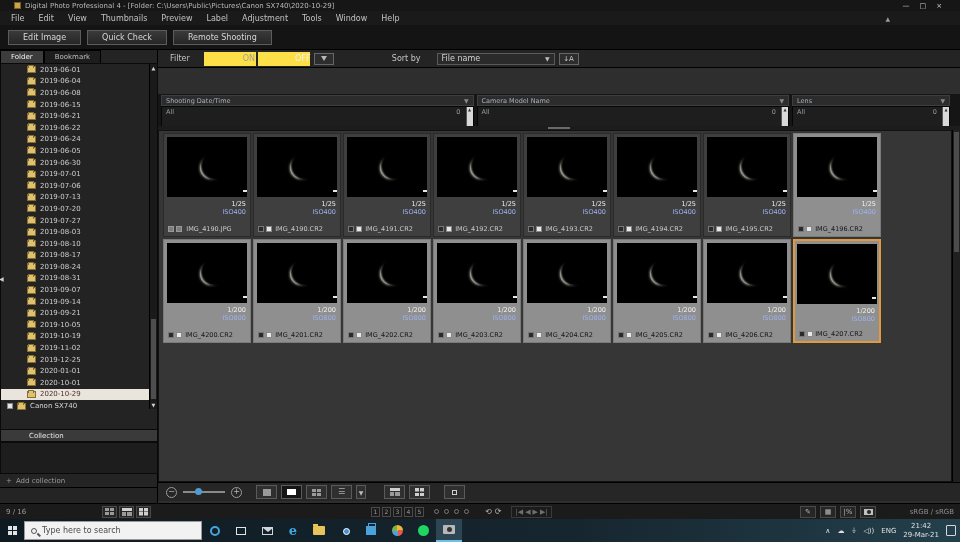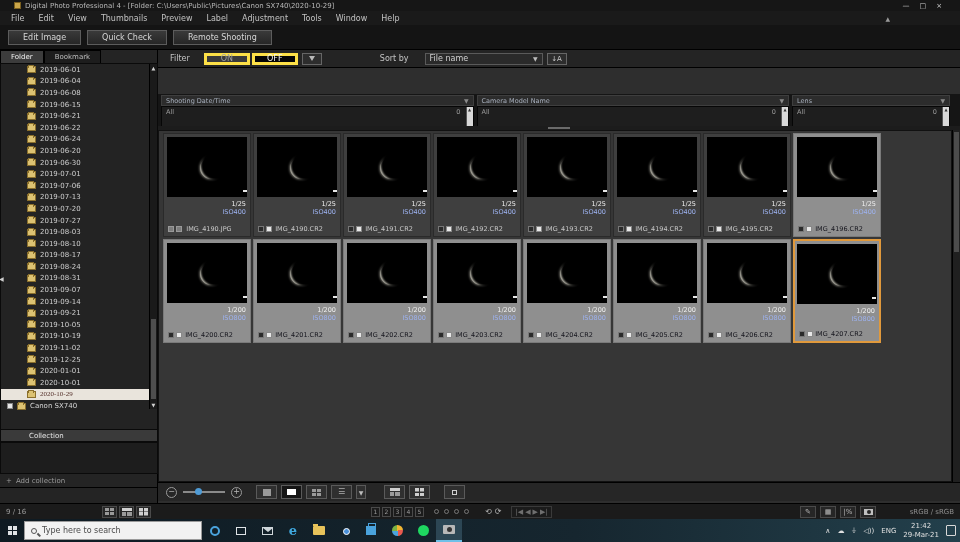--- a/index.html
+++ b/index.html
@@ -26,42 +26,42 @@
   .save-glyph { width:9px; height:9px; border:1px solid #bfbfbf; position:relative; display:inline-block; }
   .save-glyph::before { content:""; position:absolute; left:2px; top:1px; width:3px; height:4px; background:#bfbfbf; }
   .caret { font-size:6px; color:#bdbdbd; margin-left:5px; }
   
   #sidebar { position:absolute; top:50px; left:0; width:158px; height:453px; background:#242424; border-right:1px solid #000; }
   #tabs { display:flex; height:13px; }
   .tab { padding:2px 10px 1px; font-size:7px; color:#bdbdbd; background:#1d1d1d; border:1px solid #000; border-bottom:none; }
   .tab.active { background:#3c3c3c; color:#f0f0f0; }
   #tree { position:absolute; top:13px; left:0; width:158px; height:405px; background:#232323; border:1px solid #0a0a0a; overflow:hidden; }
   .frow { display:flex; align-items:center; height:11.6px; padding-left:26px; color:#cfcfcf; font-size:7px; white-space:nowrap;text-align:center; }
-  .frow.selected { background:#e9e4dc; color:#55302a;font-family:Liberation Serif, serif; }
+  .frow.selected { background:#e9e4dc; color:#55302a; }
   .ficon { width:9px; height:7px; background:#dcc272; border:1px solid #8a6f2c; margin-right:4px; position:relative; flex:none; }
   .ficon::before { content:""; position:absolute; top:-2px; left:0; width:4px; height:2px; background:#dcc272; border:1px solid #8a6f2c; border-bottom:none; }
   #parent-row { display:flex; align-items:center; height:11.6px; padding-left:6px; font-size:7px; color:#d8d8d8; }
   .expand-box { width:6px; height:6px; background:#e6e6e6; border:1px solid #888; margin-right:4px; }
   #tree-scroll { position:absolute; right:0; top:0; width:8px; height:345px; background:#1a1a1a; border-left:1px solid #000; }
   #tree-scroll .arrow { display:block; text-align:center; color:#d0d0d0; font-size:5px; line-height:8px; }
   #tree-thumb { position:absolute; left:1px; right:1px; bottom:10px; height:80px; background:#4e4e4e; }
   #tree-scroll .arrow.down { position:absolute; bottom:0; left:0; right:0; }
   #tree-hscroll { position:absolute; bottom:0; left:0; width:158px; height:9px; background:#1a1a1a; border-top:1px solid #000; }
   #tree-hscroll .dash { position:absolute; left:60px; top:3px; width:30px; height:3px; background:#4e4e4e; }
   #collection-header { position:absolute; top:379px; left:0; width:158px; height:13px; background:#3a3a3a;
     border:1px solid #0a0a0a; display:flex; align-items:center; padding-left:28px; color:#e8e8e8; font-size:7px; }
   #collection-box { position:absolute; top:392px; left:0; width:158px; height:32px; background:#1d1d1d; border:1px solid #0a0a0a; }
   #add-collection { position:absolute; top:424px; left:0; width:158px; height:14px; display:flex; align-items:center;
     gap:4px; padding-left:6px; color:#9a9a9a; font-size:7px; border-bottom:1px solid #000; }
   #panel-collapse { position:absolute; top:222px; left:-1px; width:6px; height:14px; color:#cfcfcf; font-size:6px; line-height:14px; }
   
   #main { position:absolute; top:50px; left:158px; width:802px; height:453px; background:#2e2e2e; }
   #sortbar { position:absolute; top:0; left:0; width:802px; height:18px; background:#242424;
     border-bottom:1px solid #000; display:flex; align-items:center; padding-left:12px; color:#c4c4c4; }
-  .onoff { height:12px; width:46px; display:flex; align-items:center; justify-content:center; border:3px solid #fde047; margin-left:2px; }
+  .onoff { height:12px; width:14px; display:flex; align-items:center; justify-content:center; border:7px solid #fde047; margin-left:2px;padding-left:38px; }
   #btn-on { background:#3a3a3a; color:#9f9f9f; margin-left:14px; }
   #btn-off { background:#050505; color:#f2f2f2; }
   #filter-edit-btn { width:20px; height:12px; border:1px solid #666; background:#2d2d2d; margin-left:4px;
     display:flex; align-items:center; justify-content:center; }
   .funnel { width:0; height:0; border-left:3px solid transparent; border-right:3px solid transparent; border-top:5px solid #b8b8b8; }
   #sortby-label { margin-left:58px;text-align:right; }
   #sort-select { width:118px; height:12px; border:1px solid #5a5a5a; background:#2a2a2a; margin-left:16px;
     display:flex; align-items:center; padding:0 4px; color:#d2d2d2; }
   #sort-select .caret { margin-left:auto; }
   #sort-dir-btn { width:20px; height:12px; border:1px solid #666; background:#2d2d2d; margin-left:4px;
@@ -242,21 +242,21 @@
         <div class="frow">
         <span class="ficon"></span>
         <span>2019-06-22</span>
       </div>
         <div class="frow">
         <span class="ficon"></span>
         <span>2019-06-24</span>
       </div>
         <div class="frow">
         <span class="ficon"></span>
-        <span>2019-06-20</span>
+        <span>2019-06-05</span>
       </div>
         <div class="frow">
         <span class="ficon"></span>
         <span>2019-06-30</span>
       </div>
         <div class="frow">
         <span class="ficon"></span>
         <span>2019-07-01</span>
       </div>
         <div class="frow">

